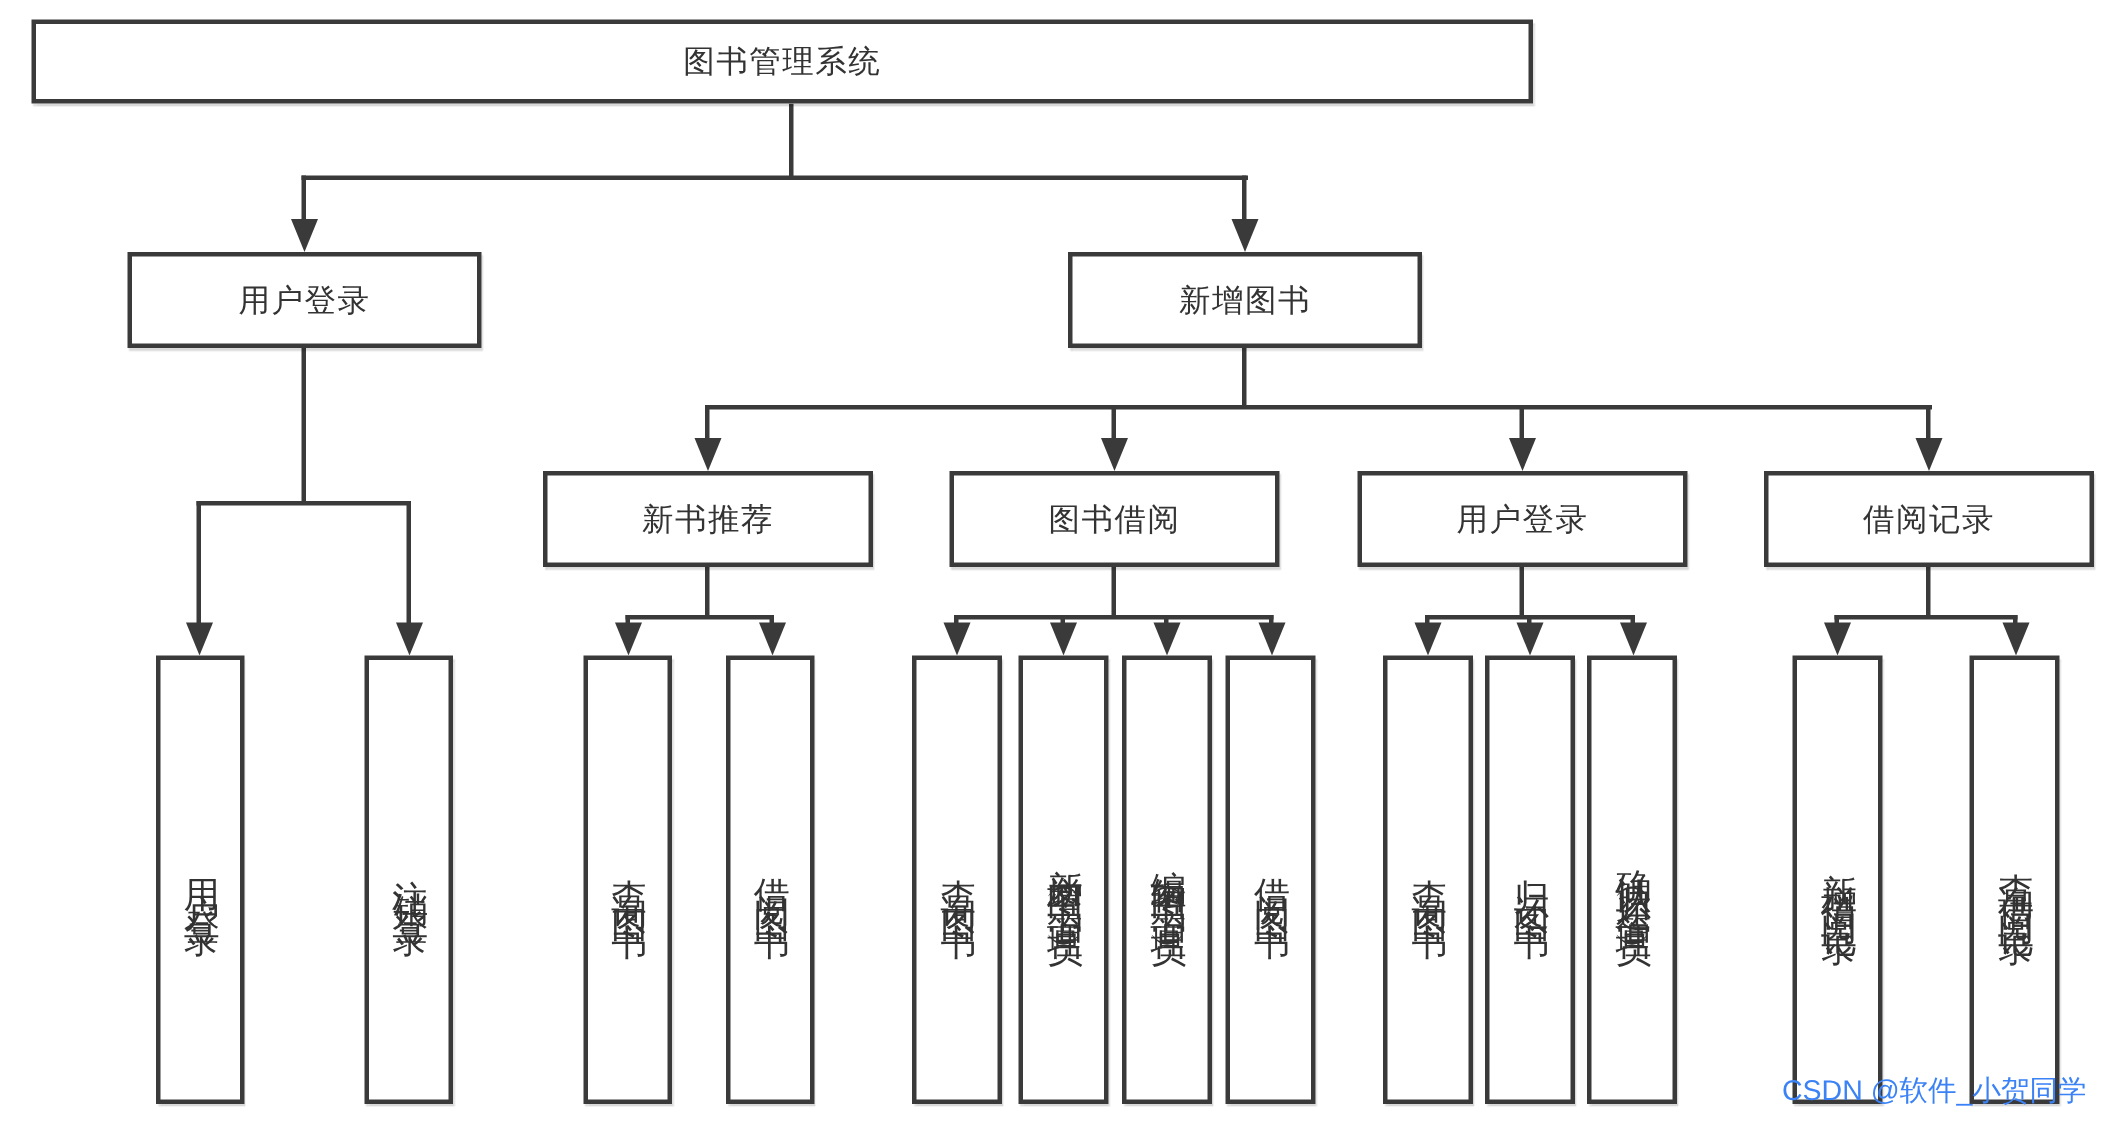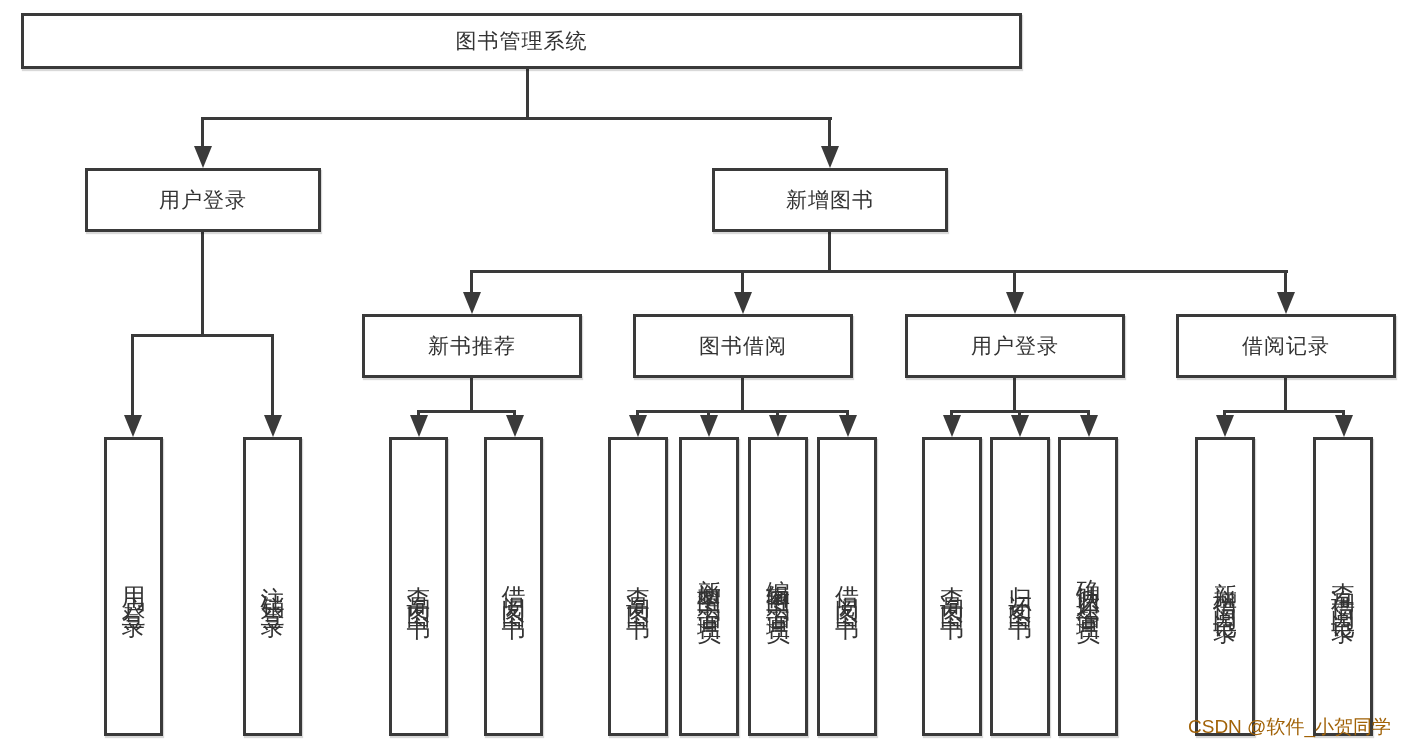--- a/index.html
+++ b/index.html
@@ -55,21 +55,21 @@
     border-left: 9px solid transparent;
     border-right: 9px solid transparent;
     border-top: 22px solid #3a3a3a;
     z-index: 1;
   }
   .watermark {
     position: absolute;
     left: 1188px;
     top: 714px;
     font-size: 19px;
-    color: #a16207;
+    color: #3b82f6;
     white-space: nowrap;
     z-index: 4;
   }
 </style>
 </head>
 <body>
 
 <div id="canvas">
 
   <div class="vl" style="left:526px;top:69px;height:51px"></div>

